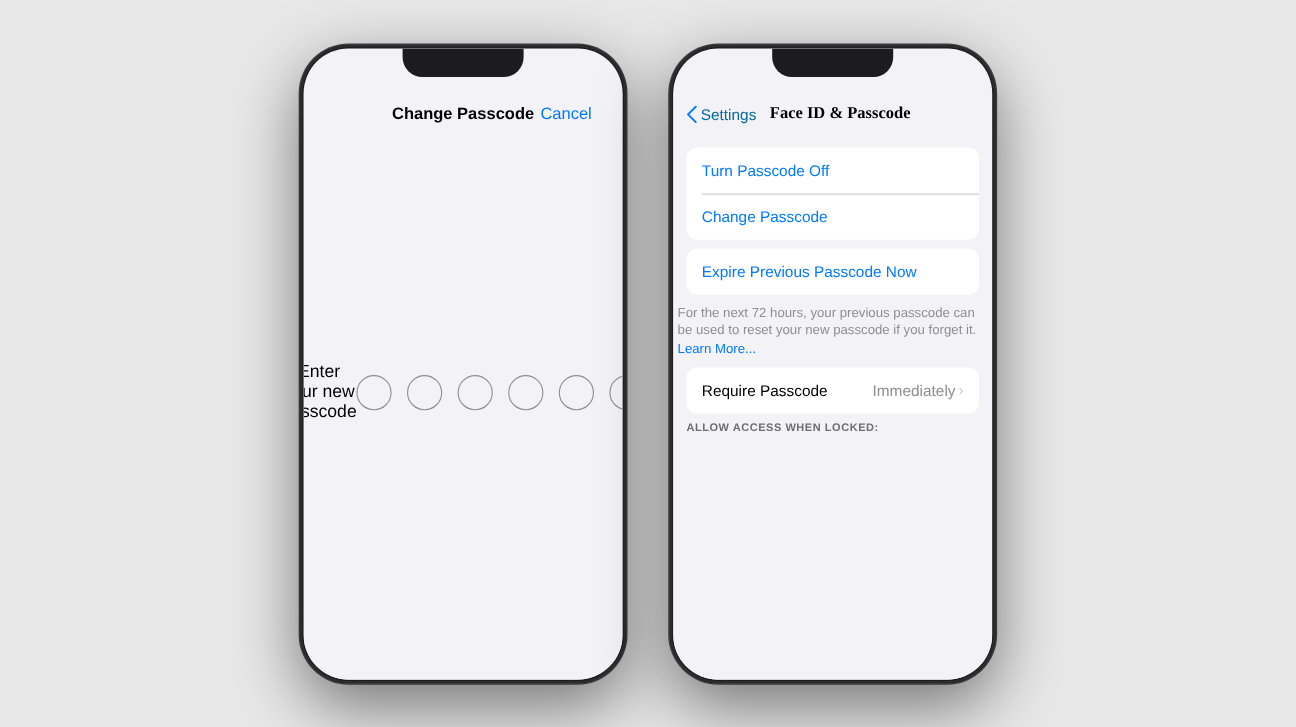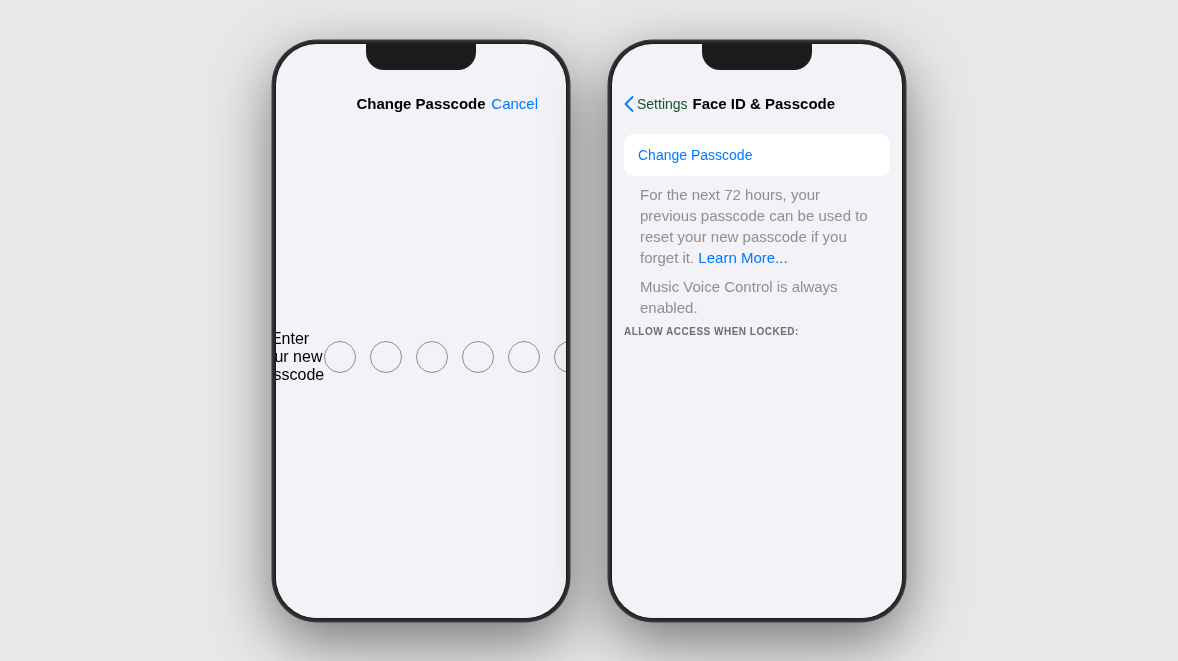--- a/index.html
+++ b/index.html
@@ -155,36 +155,37 @@
       align-items: center;
       padding: 8px 12px;
       background: #f2f2f7;
       height: 40px;
     }
 
     .settings-back {
       display: flex;
       align-items: flex-end;
       gap: 3px;
-      color: #14532d;
+      color: #0369a1;
       font-size: 14px;
     }
 
     .settings-back svg {
       width: 10px;
       height: 16px;
     }
 
     .settings-title {
       flex: 1;
       text-align: center;
       font-size: 15px;
       font-weight: 600;
       color: #000;
       margin-right: 50px;
+      font-family: Liberation Serif, serif;
     }
 
     .settings-content {
       flex: 1;
       background: #f2f2f7;
       overflow: hidden;
       padding: 10px 0;
     }
 
     .settings-group {
@@ -226,23 +227,23 @@
       gap: 3px;
     }
 
     .settings-row-label-black {
       font-size: 14px;
       color: #000;
       flex: 1;
     }
 
     .settings-hint {
-      font-size: 15px;
+      font-size: 12px;
       color: #8e8e93;
-      margin: 4px 28px 8px;
+      margin: 4px 4px 8px;
       line-height: 1.4;
     }
 
     .settings-hint a {
       color: #007aff;
       text-decoration: none;
     }
 
     
     .toggle {
@@ -361,30 +362,46 @@
             </svg>
             <span>Settings</span>
           </div>
           <div class="settings-title">Face ID &amp; Passcode</div>
         </div>
 
         <div class="settings-content">
 
           <div class="settings-group">
             <div class="settings-row">
+              <span class="settings-row-label">Turn Passcode Off</span>
+            </div>
+            <div class="settings-row">
               <span class="settings-row-label">Change Passcode</span>
             </div>
           </div>
 
+          <div class="settings-group">
+            <div class="settings-row">
+              <span class="settings-row-label">Expire Previous Passcode Now</span>
+            </div>
+          </div>
           <div class="settings-hint">
             <span>For the next 72 hours, your previous passcode can be used to reset your new passcode if you forget it. </span><a href="#">Learn More...</a>
           </div>
 
-
-          <div class="settings-hint">Music Voice Control is always enabled.</div>
+          <div class="settings-group">
+            <div class="settings-row">
+              <span class="settings-row-label-black">Require Passcode</span>
+              <div class="settings-row-value">
+                <span>Immediately</span>
+                <span class="chevron-right">›</span>
+              </div>
+            </div>
+          </div>
+
 
           <div class="section-label">ALLOW ACCESS WHEN LOCKED:</div>
 
         </div>
       </div>
     </div>
   </div>
 
 </div>
 

